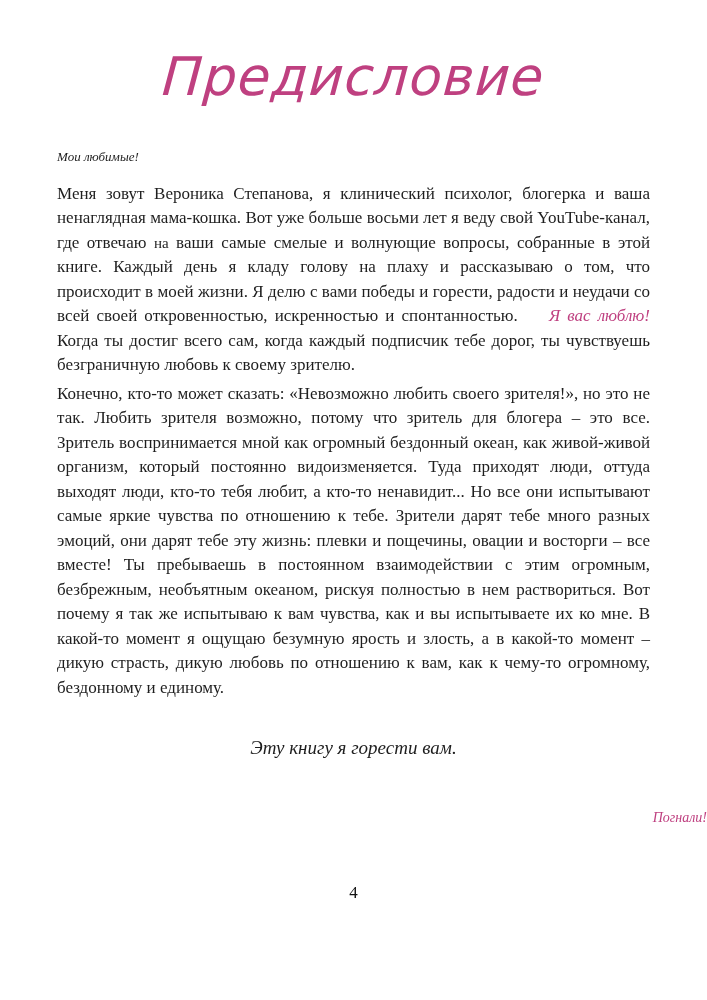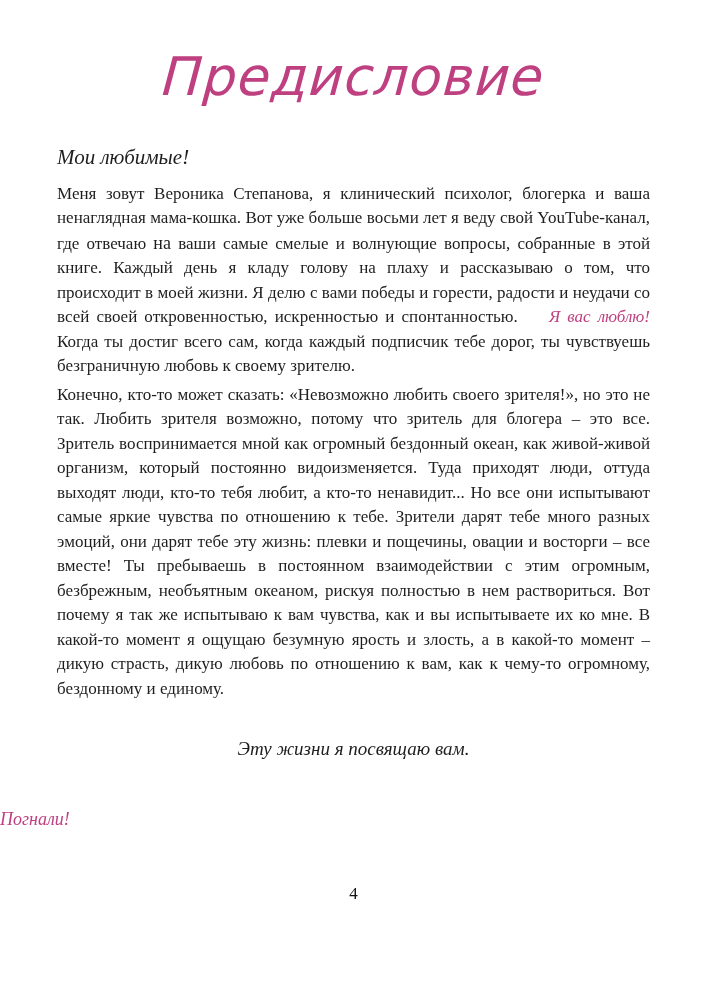--- a/index.html
+++ b/index.html
@@ -29,46 +29,46 @@
     font-weight: 400;
     font-size: 53px;
     line-height: 1.18;
     letter-spacing: 1px;
     color: var(--accent-pink);
     transform: skewX(-4deg);
   }
   .greeting {
     margin: 36px 57px 0;
     font-style: italic;
-    font-size: 21px;
+    font-size: 13px;
     line-height: 24px;
   }
   .body-para {
     margin: 13px 57px 0;
     font-size: 17px;
     line-height: 24.5px;
     text-align: justify;
     text-align-last: left;
   }
   .body-para + .body-para { margin-top: 4px; }
   .seg-italic { }
   .seg-pink-italic { font-style: italic; color: var(--accent-pink); margin-left: 24px; }
-  .seg-small { font-size: 18px; margin-top: 40px; }
+  .seg-small { font-size: 15px; margin-top: 40px; }
   .dedication {
     margin: 36px 0 0;
     text-align: center;
     font-style: italic;
     font-size: 19px;
     line-height: 24px;
   }
   .closing {
     margin: 46px 0 0;
-    text-align: left;
+    text-align: right;
     font-style: italic;
-    font-size: 18px;
+    font-size: 14px;
     line-height: 24px;
     color: var(--accent-pink);
   }
   .page-number {
     margin: 52px 0 0;
     text-align: center;
     font-size: 17px;
     line-height: 22px;
     color: #111111;
   }
@@ -78,18 +78,18 @@
 
 <div class="page">
   <h1 class="title">Предисловие</h1>
 
   <p class="greeting">Мои любимые!</p>
 
   <p class="body-para"><span>Меня зовут Вероника Степанова, я клинический психолог, блогерка и ваша ненаглядная </span><span class="seg-italic">мама-кошка</span><span>. Вот уже больше восьми лет я веду свой YouTube-канал, где отвечаю </span><span class="seg-small">на</span><span> ваши самые смелые и волнующие вопросы, собранные в этой книге. Каждый день я кладу голову на плаху и рассказываю о том, что происходит в моей жизни. Я делю с вами победы и горести, радости и неудачи со всей своей откровенностью, искренностью и спонтанностью. </span><span class="seg-pink-italic">Я вас люблю!</span><span> Когда ты достиг всего сам, когда каждый подписчик тебе дорог, ты чувствуешь безграничную любовь к своему зрителю.</span></p>
 
   <p class="body-para"><span>Конечно, кто-то может сказать: «Невозможно любить своего зрителя!», но это не так. Любить зрителя возможно, потому что зритель для блогера – это </span><span class="seg-italic">все</span><span>. Зритель воспринимается мной как огромный бездонный океан, как живой-живой организм, который постоянно видоизменяется. Туда приходят люди, оттуда выходят люди, кто-то тебя любит, а кто-то ненавидит... Но все они испытывают самые яркие чувства по отношению к тебе. Зрители дарят тебе много разных эмоций, они дарят тебе эту жизнь: плевки и пощечины, овации и восторги – все вместе! Ты пребываешь в постоянном взаимодействии с этим огромным, безбрежным, необъятным океаном, рискуя полностью в нем раствориться. Вот почему я так же испытываю к вам чувства, как и вы испытываете их ко мне. В какой-то момент я ощущаю безумную ярость и злость, а в какой-то момент – дикую страсть, дикую любовь по отношению к вам, как к чему-то огромному, бездонному и единому.</span></p>
 
-  <p class="dedication">Эту жизни я посвящаю вам.</p>
+  <p class="dedication">Эту книгу я горести вам.</p>
 
   <p class="closing">Погнали!</p>
 
   <div class="page-number">4</div>
 </div>
 
 </body></html>

